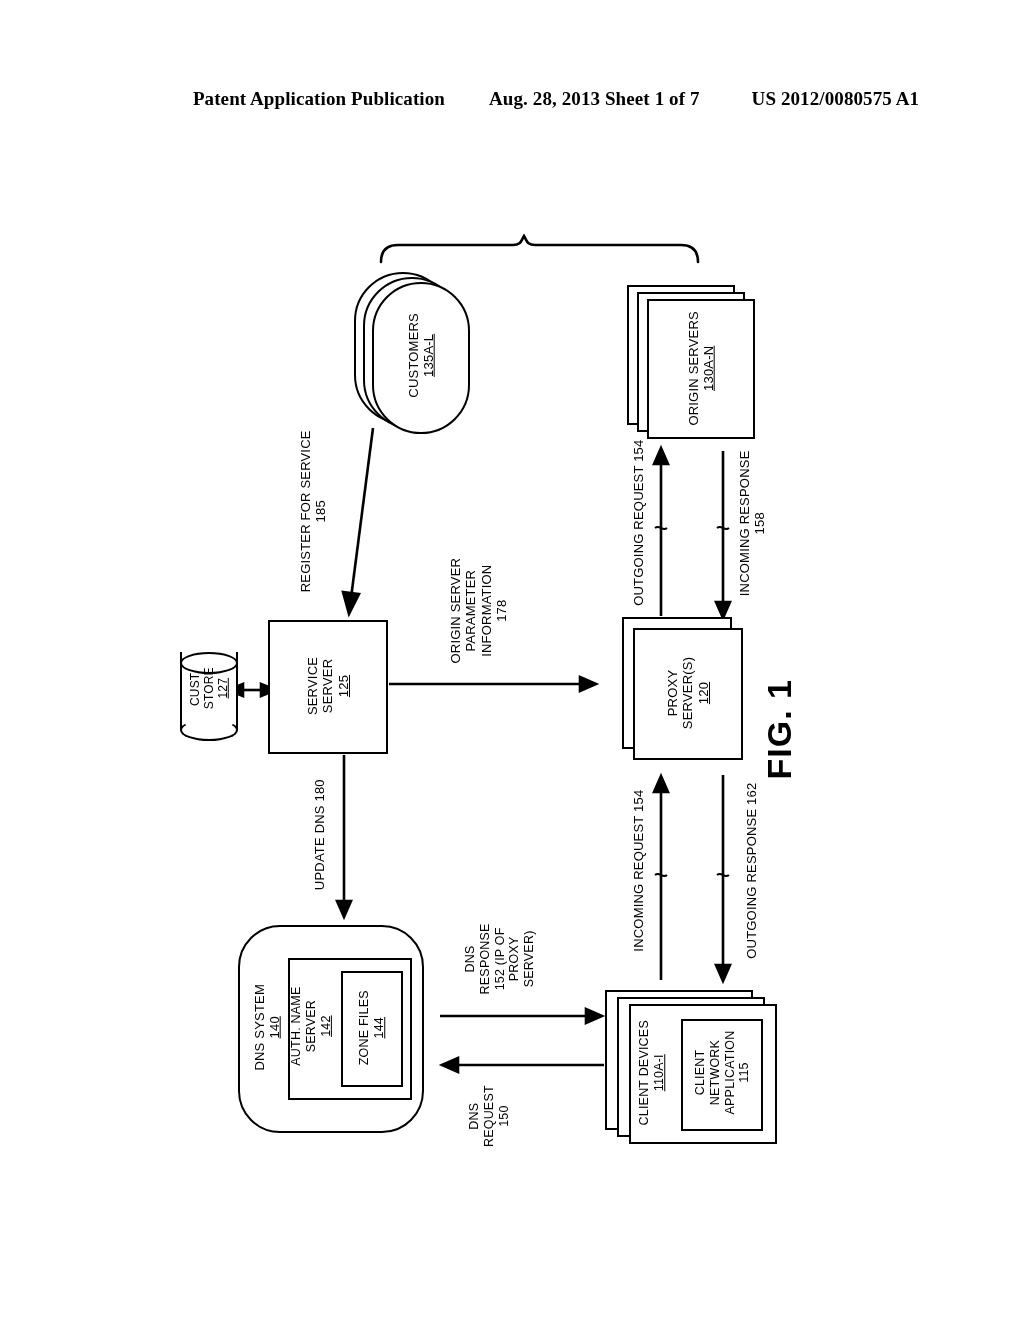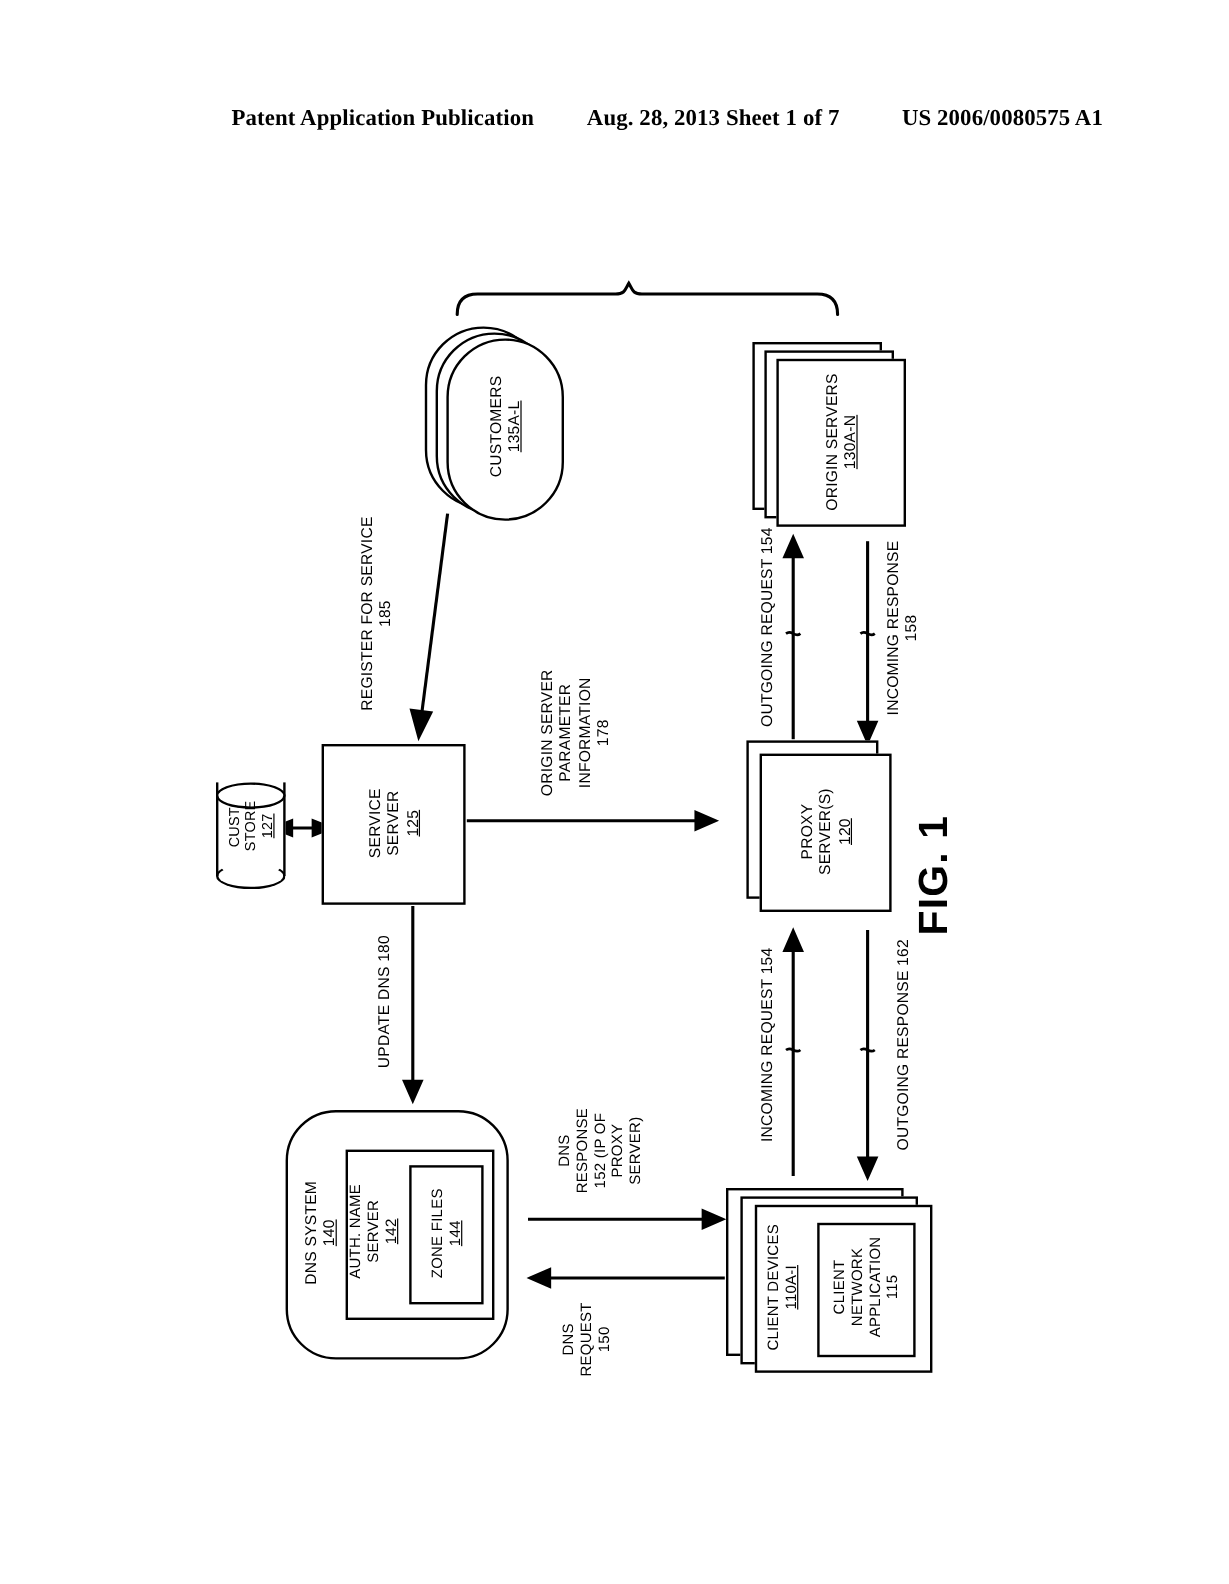--- a/index.html
+++ b/index.html
@@ -109,21 +109,21 @@
   }
 </style>
 </head>
 <body>
 
 <div class="pub-header">
   <span class="seg">Patent Application Publication</span>
   <span class="gap1"></span>
   <span class="seg">Aug. 28, 2013  Sheet 1 of 7</span>
   <span class="gap2"></span>
-  <span class="seg">US 2006/0080575 A1</span>
+  <span class="seg">US 2012/0080575 A1</span>
 </div>
 
 <div class="diagram">
 
   <svg class="ov" viewBox="0 0 1024 1320">
 
     <g fill="none" stroke="#000" stroke-width="2.6" stroke-linecap="round">
       <path d="M 381,262 C 381,249 388,245 398,245 L 513,245 C 521,245 521,241 524,236 C 527,241 527,245 535,245 L 681,245 C 691,245 698,249 698,262"></path>
     </g>
 

